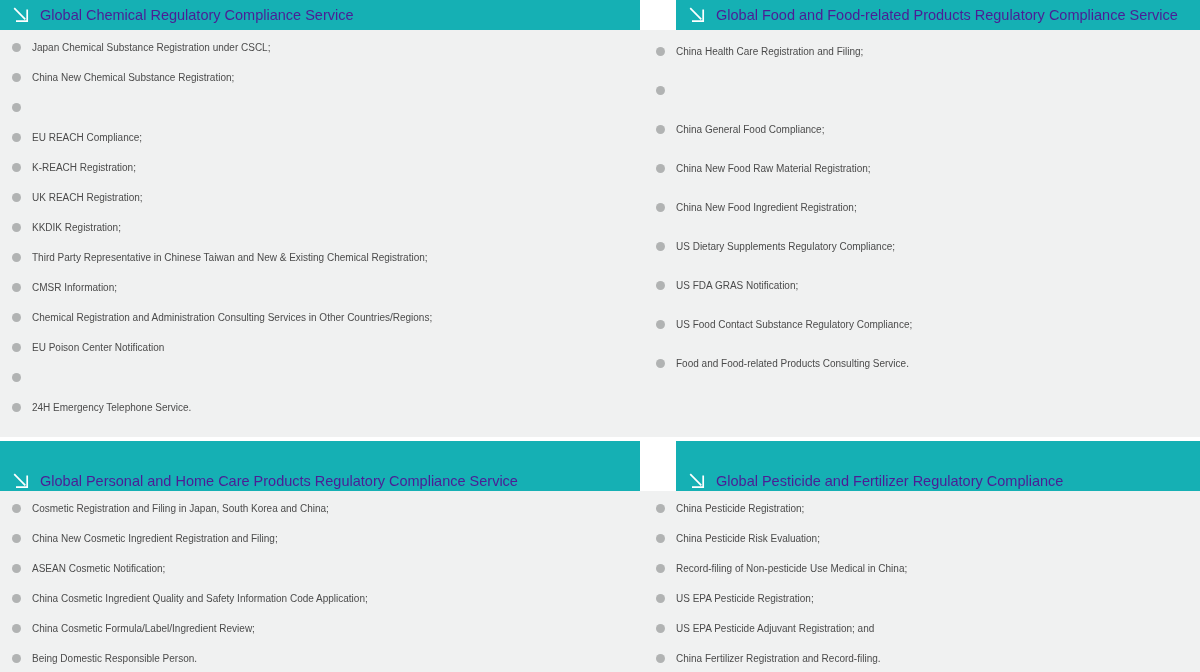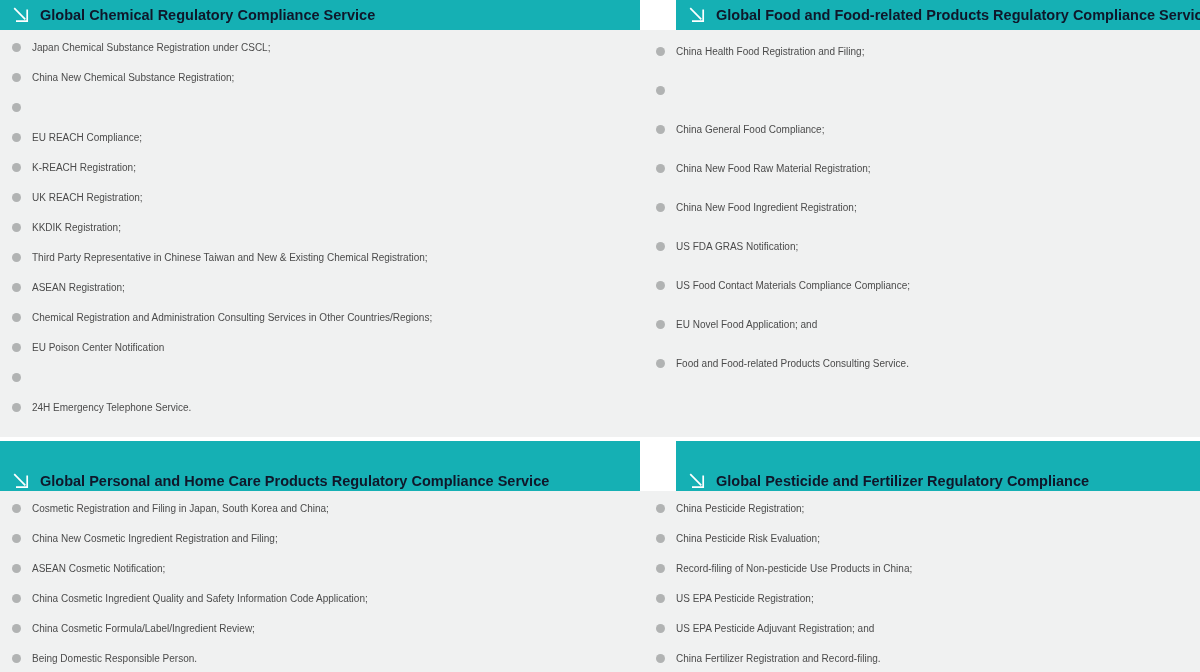--- a/index.html
+++ b/index.html
@@ -14,21 +14,21 @@
   .col-left{width:640px;flex:none;}
   .col-right{flex:1;min-width:0;margin-left:28px;}
   .gutter{width:8px;flex:none;}
   .header{
     background:#15b0b4;height:30px;display:flex;align-items:center;
     box-sizing:border-box;
   }
   .section-bottom .header{height:50px;padding-top:29px;}
   .hicon{margin:0 9px 0 11px;flex:none;display:block;}
   .htext{
-    color:#0f172a;font-size:14.5px;font-weight:700;white-space:nowrap;
+    color:#4c1d95;font-size:14.5px;font-weight:400;white-space:nowrap;
     letter-spacing:0;
   }
   .top-lists{height:407px;}
   .bottom-lists{height:189px;}
   .list{list-style:none;margin:0;padding:2px 0 0 0;}
   .item{display:flex;align-items:center;padding-left:12px;}
   .col-right .item{padding-left:8px;}
   .compact .item{height:30px;}
   .roomy .item{height:39px;}
   .bullet{
@@ -89,21 +89,21 @@
         <li class="item">
             <span class="bullet"></span>
             <span class="txt">KKDIK Registration;</span>
           </li>
         <li class="item">
             <span class="bullet"></span>
             <span class="txt">Third Party Representative in Chinese Taiwan and New &amp; Existing Chemical Registration;</span>
           </li>
         <li class="item">
             <span class="bullet"></span>
-            <span class="txt">ASEAN Registration;</span>
+            <span class="txt">CMSR Information;</span>
           </li>
         <li class="item">
             <span class="bullet"></span>
             <span class="txt">Chemical Registration and Administration Consulting Services in Other Countries/Regions;</span>
           </li>
         <li class="item">
             <span class="bullet"></span>
             <span class="txt">EU Poison Center Notification</span>
           </li>
         <li class="item">
@@ -111,48 +111,48 @@
           </li>
         <li class="item">
             <span class="bullet"></span>
             <span class="txt">24H Emergency Telephone Service.</span>
           </li>
       </ul>
       <div class="gutter"></div>
       <ul class="list col-right roomy">
         <li class="item">
             <span class="bullet"></span>
-            <span class="txt">China Health Food Registration and Filing;</span>
+            <span class="txt">China Health Care Registration and Filing;</span>
           </li>
         <li class="item">
             <span class="bullet"></span>
           </li>
         <li class="item">
             <span class="bullet"></span>
             <span class="txt">China General Food Compliance;</span>
           </li>
         <li class="item">
             <span class="bullet"></span>
             <span class="txt">China New Food Raw Material Registration;</span>
           </li>
         <li class="item">
             <span class="bullet"></span>
             <span class="txt">China New Food Ingredient Registration;</span>
           </li>
         <li class="item">
             <span class="bullet"></span>
+            <span class="txt">US Dietary Supplements Regulatory Compliance;</span>
+          </li>
+        <li class="item">
+            <span class="bullet"></span>
             <span class="txt">US FDA GRAS Notification;</span>
           </li>
         <li class="item">
             <span class="bullet"></span>
-            <span class="txt">US Food Contact Materials Compliance Compliance;</span>
-          </li>
-        <li class="item">
-            <span class="bullet"></span>
-            <span class="txt">EU Novel Food Application; and</span>
+            <span class="txt">US Food Contact Substance Regulatory Compliance;</span>
           </li>
         <li class="item">
             <span class="bullet"></span>
             <span class="txt">Food and Food-related Products Consulting Service.</span>
           </li>
       </ul>
     </div>
   </div>
 
   <div class="spacer"></div>
@@ -207,21 +207,21 @@
         <li class="item">
             <span class="bullet"></span>
             <span class="txt">China Pesticide Registration;</span>
           </li>
         <li class="item">
             <span class="bullet"></span>
             <span class="txt">China Pesticide Risk Evaluation;</span>
           </li>
         <li class="item">
             <span class="bullet"></span>
-            <span class="txt">Record-filing of Non-pesticide Use Products in China;</span>
+            <span class="txt">Record-filing of Non-pesticide Use Medical in China;</span>
           </li>
         <li class="item">
             <span class="bullet"></span>
             <span class="txt">US EPA Pesticide Registration;</span>
           </li>
         <li class="item">
             <span class="bullet"></span>
             <span class="txt">US EPA Pesticide Adjuvant Registration; and</span>
           </li>
         <li class="item">

